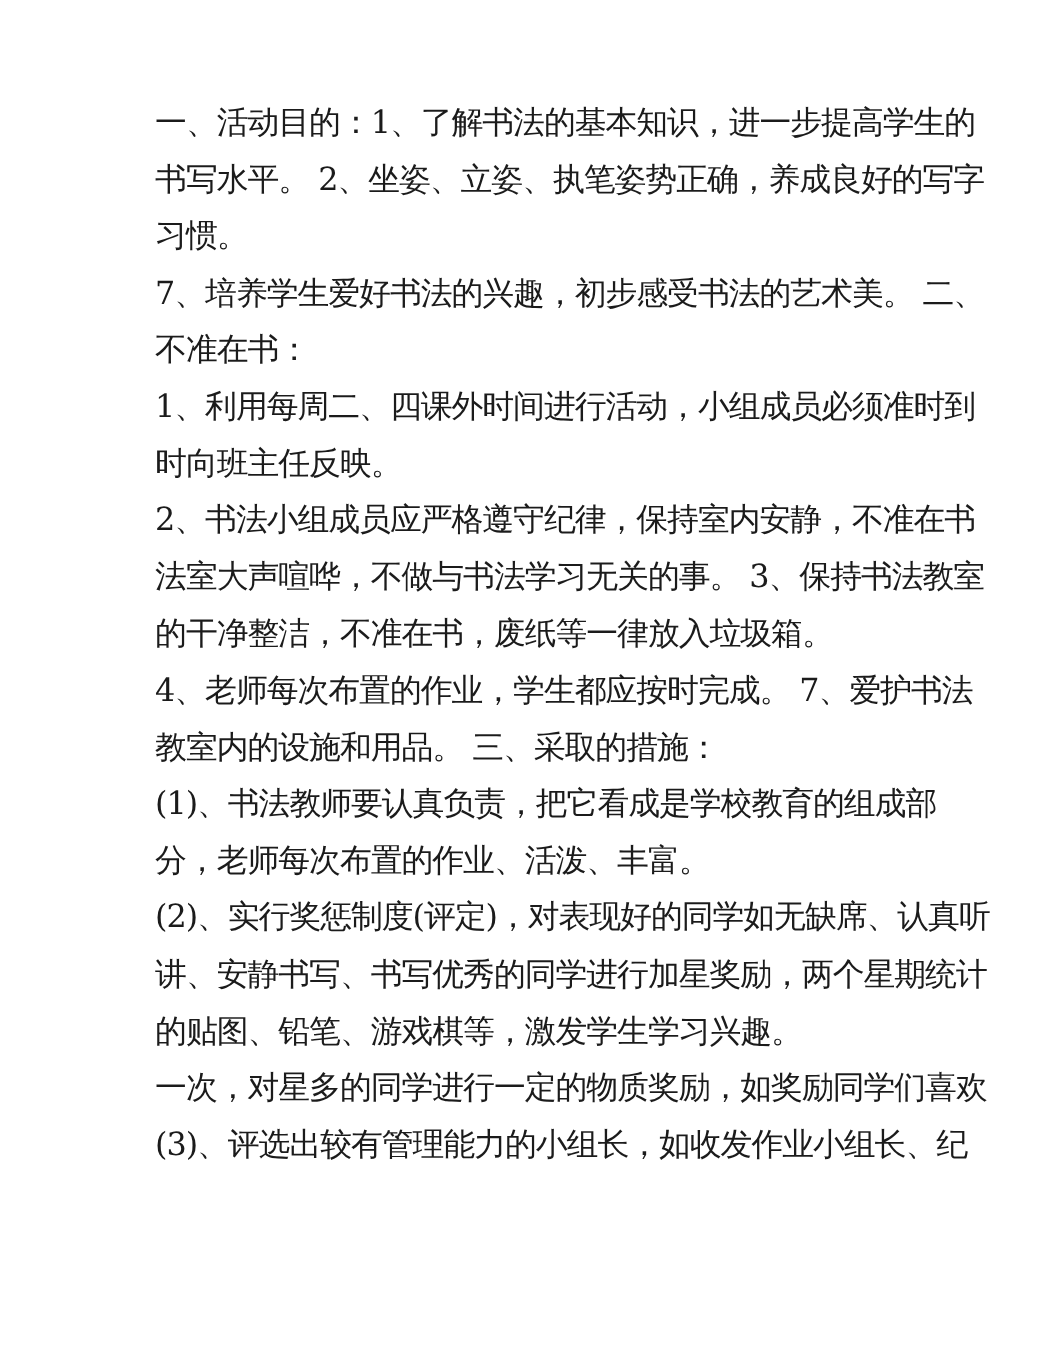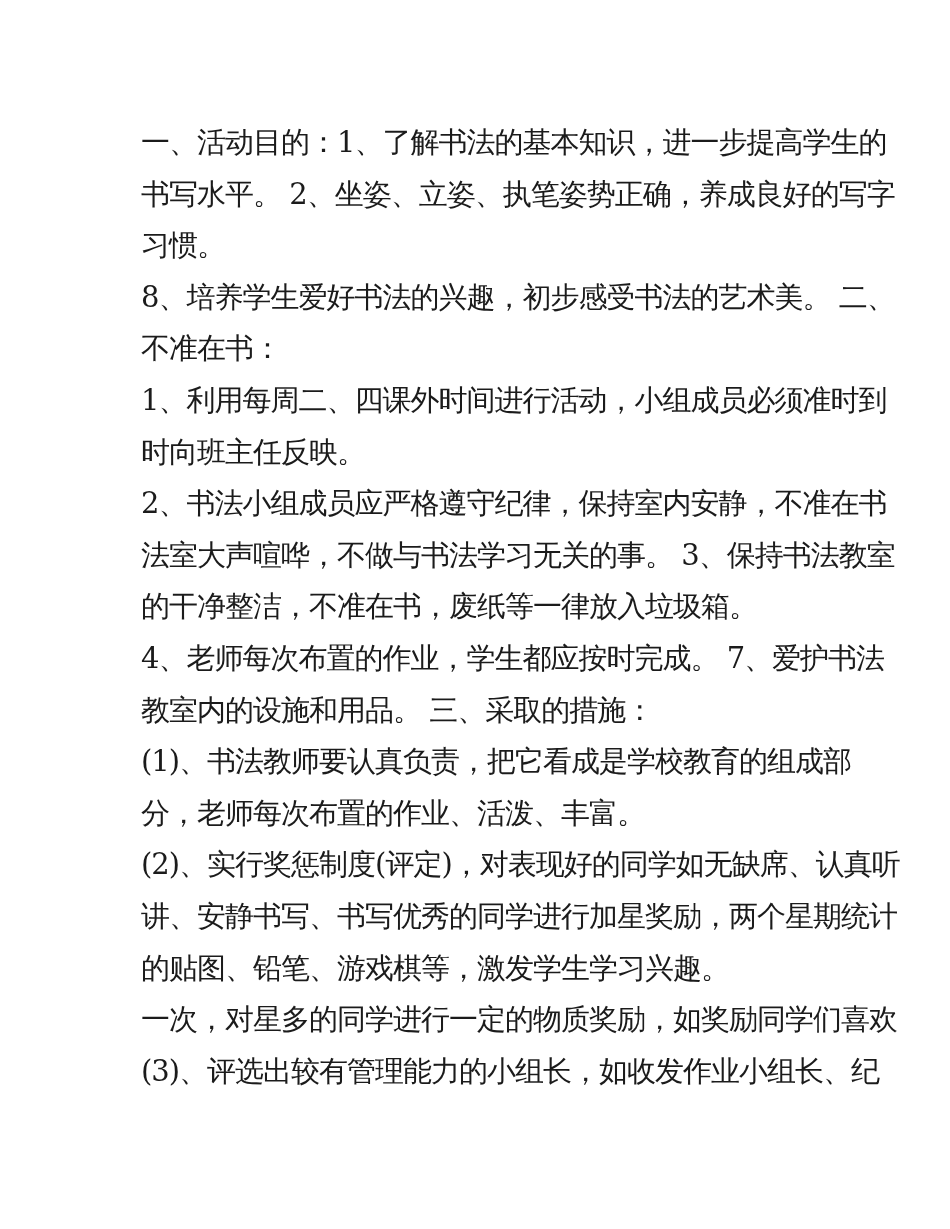--- a/index.html
+++ b/index.html
@@ -18,40 +18,40 @@
     position: absolute;
     left: 0;
     top: 0;
     width: 950px;
     height: 1229px;
     background: #ffffff;
   }
   .text-block {
     position: absolute;
     left: 141px;
-    top: 117px;
+    top: 86px;
     width: 700px;
     color: #1b1b1b;
     font-size: 29px;
     line-height: 51.6px;
   }
   .text-line {
     white-space: pre;
     letter-spacing: -1px;
   }
 </style>
 </head>
 <body>
 
 <div class="page">
   <div class="text-block">
     <div class="text-line">一、活动目的：1、了解书法的基本知识，进一步提高学生的</div>
     <div class="text-line">书写水平。 2、坐姿、立姿、执笔姿势正确，养成良好的写字</div>
     <div class="text-line">习惯。</div>
-    <div class="text-line">8、培养学生爱好书法的兴趣，初步感受书法的艺术美。 二、</div>
+    <div class="text-line">7、培养学生爱好书法的兴趣，初步感受书法的艺术美。 二、</div>
     <div class="text-line">不准在书：</div>
     <div class="text-line">1、利用每周二、四课外时间进行活动，小组成员必须准时到</div>
     <div class="text-line">时向班主任反映。</div>
     <div class="text-line">2、书法小组成员应严格遵守纪律，保持室内安静，不准在书</div>
     <div class="text-line">法室大声喧哗，不做与书法学习无关的事。 3、保持书法教室</div>
     <div class="text-line">的干净整洁，不准在书，废纸等一律放入垃圾箱。</div>
     <div class="text-line">4、老师每次布置的作业，学生都应按时完成。 7、爱护书法</div>
     <div class="text-line">教室内的设施和用品。 三、采取的措施：</div>
     <div class="text-line">(1)、书法教师要认真负责，把它看成是学校教育的组成部</div>
     <div class="text-line">分，老师每次布置的作业、活泼、丰富。</div>

